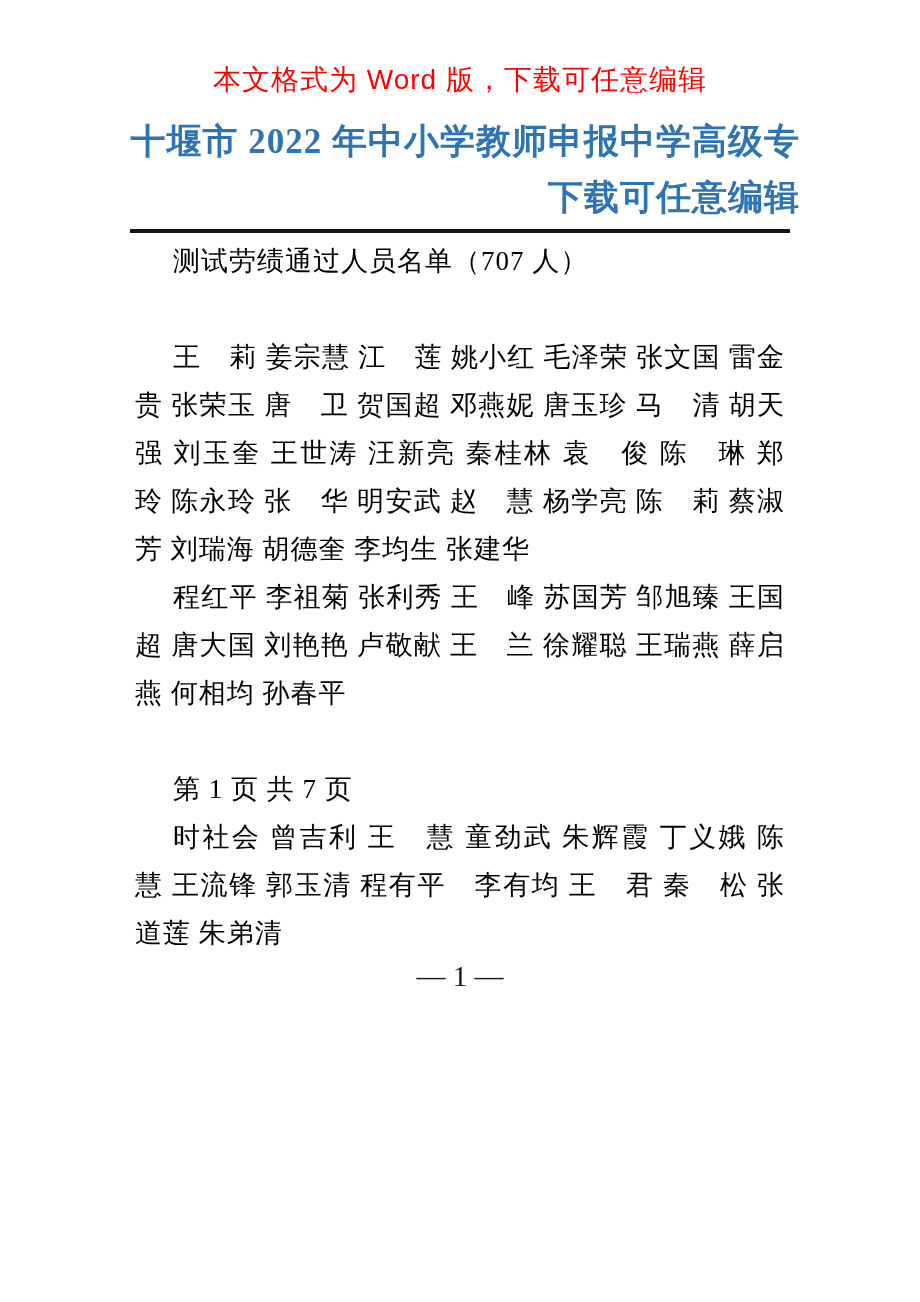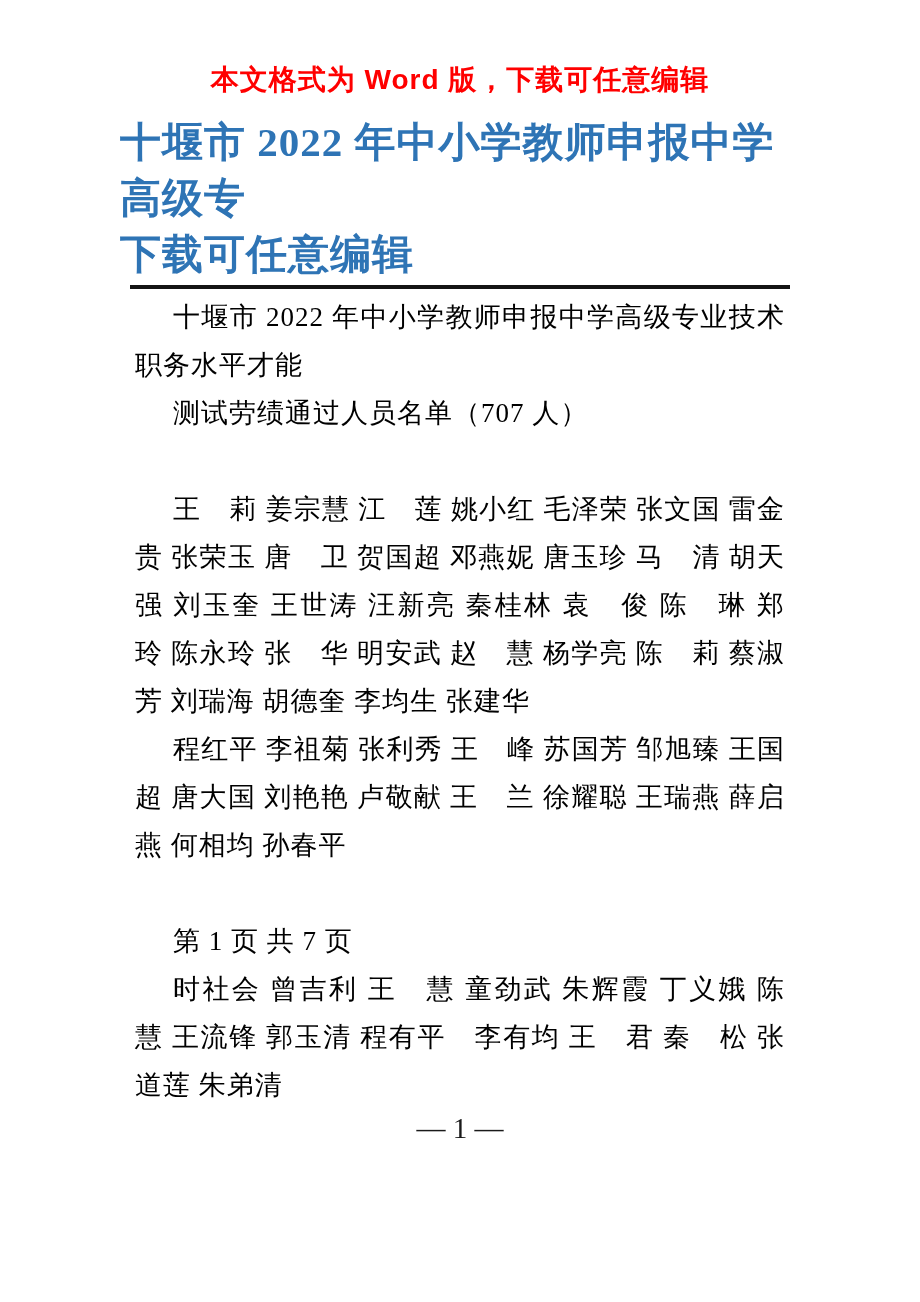--- a/index.html
+++ b/index.html
@@ -14,33 +14,33 @@
     box-sizing: border-box;
     padding-top: 62px;
     background: #ffffff;
     overflow: hidden;
     font-family: "Liberation Serif", "DejaVu Serif", serif;
     color: #000000;
   }
   .banner {
     text-align: center;
     font-family: "Liberation Sans", "DejaVu Sans", sans-serif;
-    font-weight: 700;
+    font-weight: 400;
     font-size: 28px;
     line-height: 36px;
     color: #ff0000;
     letter-spacing: 1px;
   }
   .doc-title {
     margin: 16px auto 0;
     width: 680px;
-    text-align: left;
+    text-align: right;
     color: #2e74b5;
     font-weight: 700;
-    font-size: 41px;
+    font-size: 35px;
     line-height: 56px;
     letter-spacing: 1px;
   }
   .title-line { display: block; }
   .title-rule {
     width: 660px;
     margin: 3px auto 0;
     border-top: 4px solid #141414;
     height: 0;
   }
@@ -73,21 +73,20 @@
   <div class="banner">本文格式为 Word 版，下载可任意编辑</div>
 
   <h1 class="doc-title">
     <span class="title-line">十堰市 2022 年中小学教师申报中学高级专</span>
     <span class="title-line">下载可任意编辑</span>
   </h1>
 
   <div class="title-rule"></div>
 
   <div class="content">
-    <p>十堰市 2022 年中小学教师申报中学高级专业技术职务水平才能</p>
     <p>测试劳绩通过人员名单（707 人）</p>
     <p></p>
     <p>王　莉 姜宗慧 江　莲 姚小红 毛泽荣 张文国 雷金贵 张荣玉 唐　卫 贺国超 邓燕妮 唐玉珍 马　清 胡天强 刘玉奎 王世涛 汪新亮 秦桂林 袁　俊 陈　琳 郑　玲 陈永玲 张　华 明安武 赵　慧 杨学亮 陈　莉 蔡淑芳 刘瑞海 胡德奎 李均生 张建华</p>
     <p>程红平 李祖菊 张利秀 王　峰 苏国芳 邹旭臻 王国超 唐大国 刘艳艳 卢敬献 王　兰 徐耀聪 王瑞燕 薛启燕 何相均 孙春平</p>
     <p></p>
     <p>第 1 页 共 7 页</p>
     <p>时社会 曾吉利 王　慧 童劲武 朱辉霞 丁义娥 陈　慧 王流锋 郭玉清 程有平　李有均 王　君 秦　松 张道莲 朱弟清</p>
   </div>
 
   <div class="page-num">— 1 —</div>

